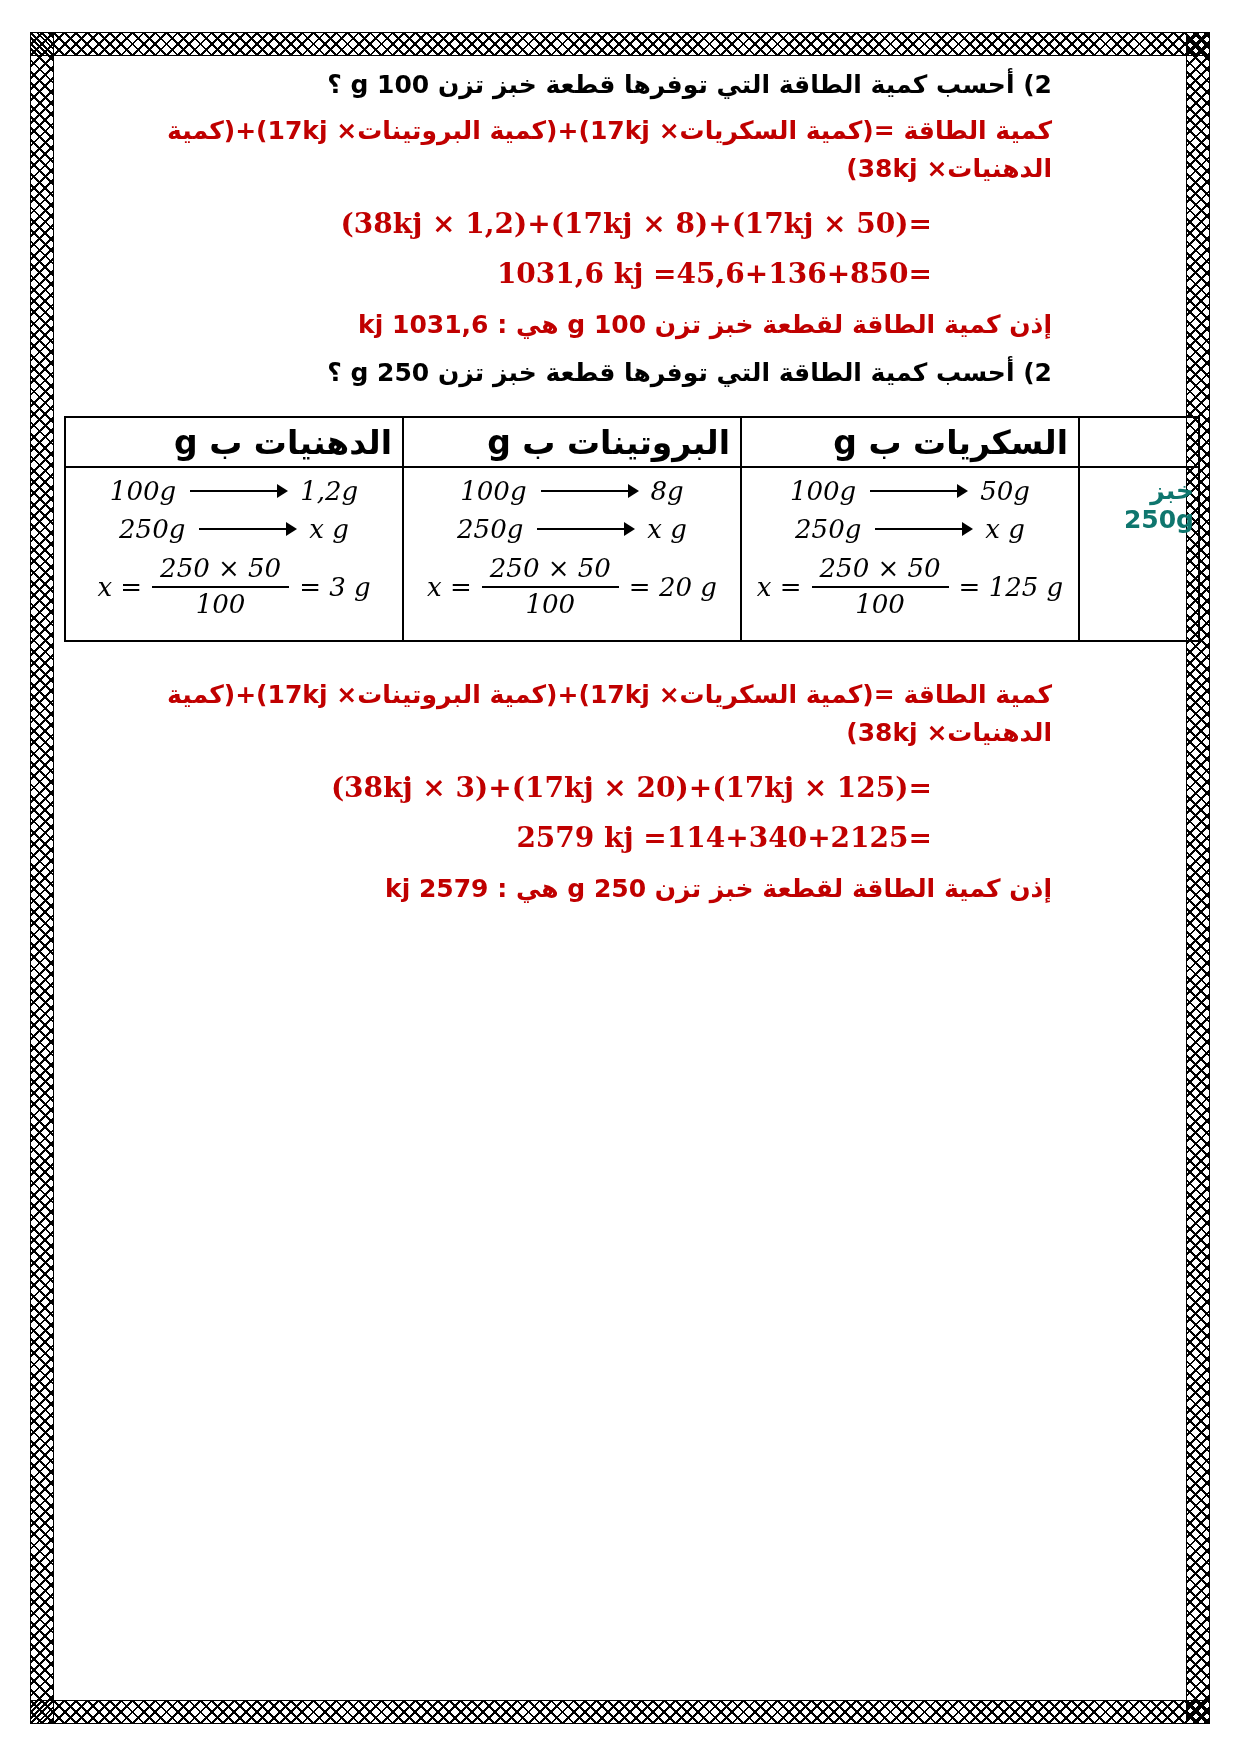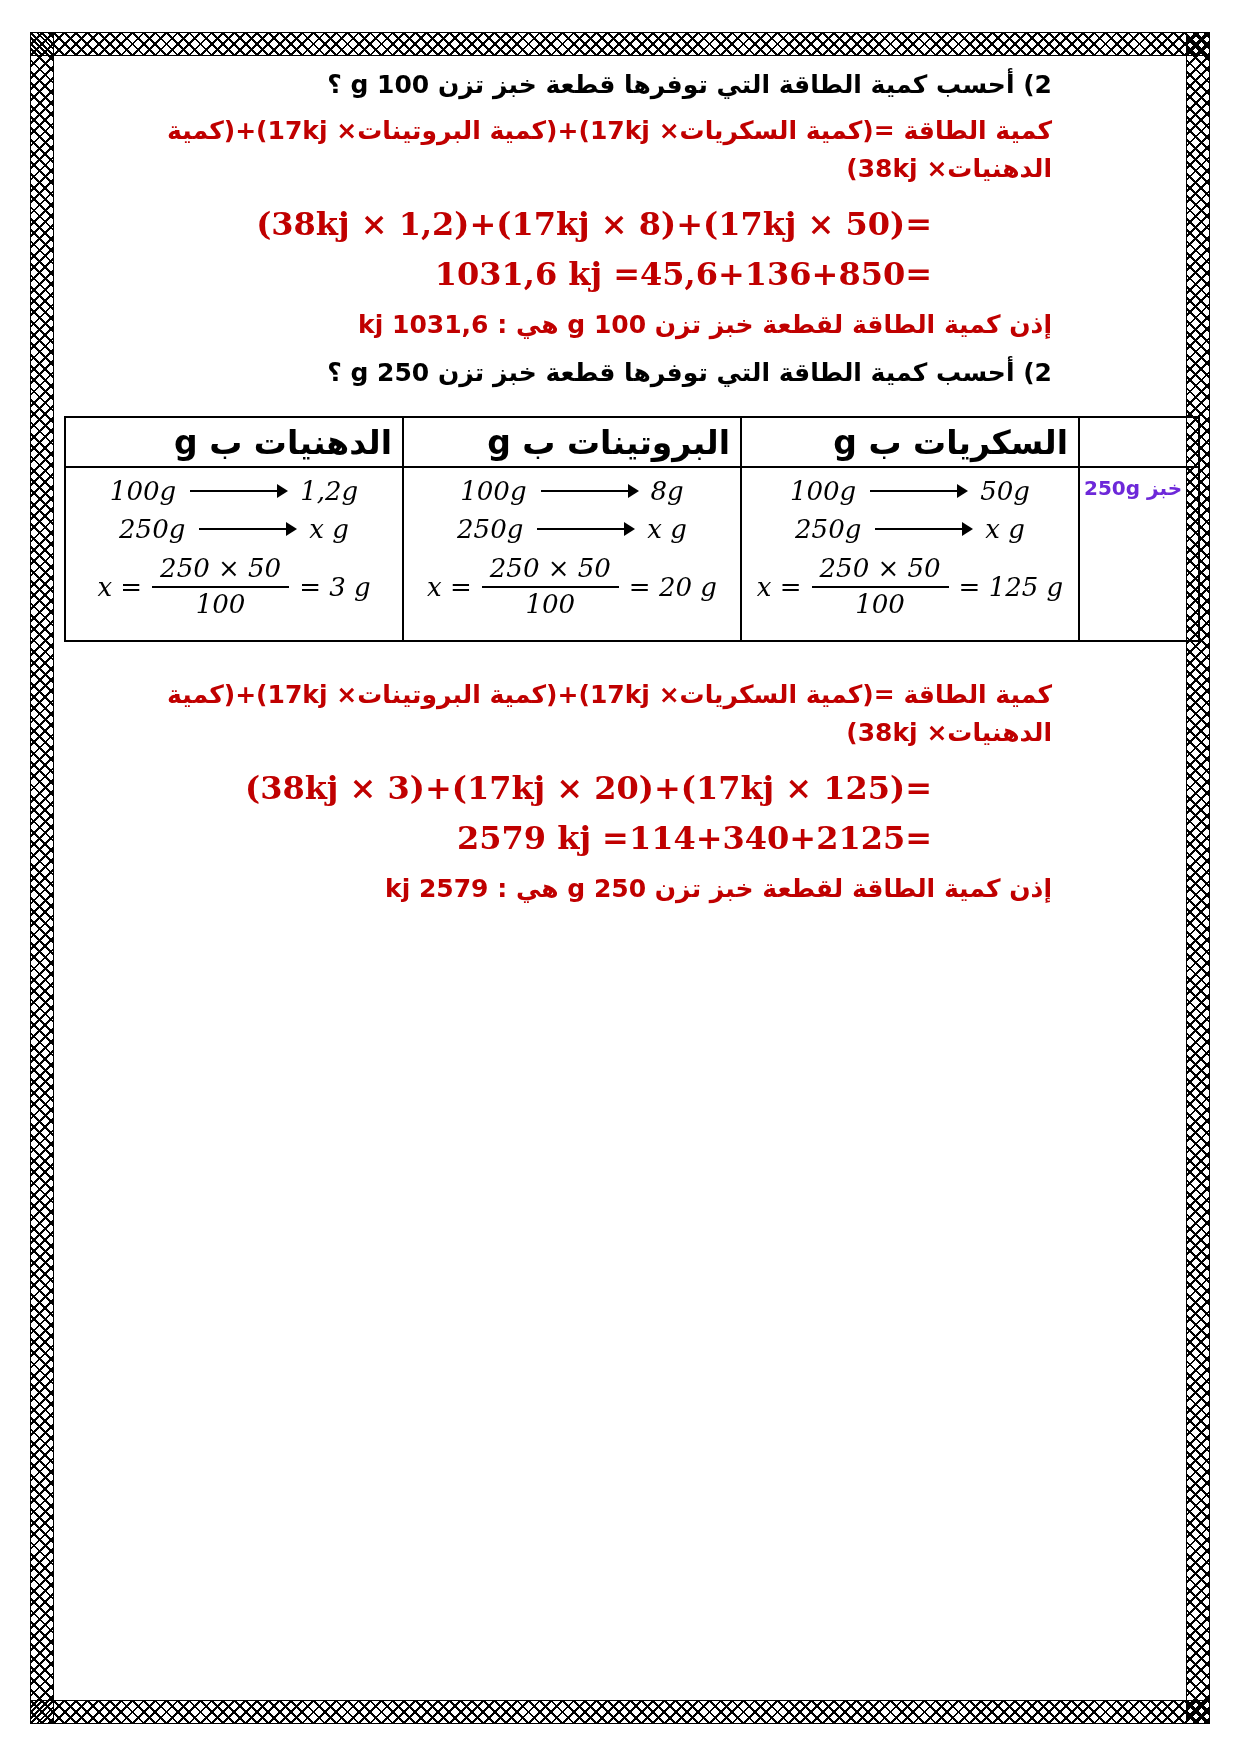--- a/index.html
+++ b/index.html
@@ -25,39 +25,39 @@
   .content { position:absolute; top:66px; left:64px; width:1050px; }
 
   p { margin:0; }
   .ar   { direction:rtl; text-align:right; font-weight:bold; font-size:25px; line-height:38px; color:#000; }
   .red  { color:#C00000; }
   .qline   { padding-left:0; padding-right:62px; margin-bottom:8px; }
   .formula { padding-right:62px; margin-bottom:16px; }
   .eq {
     direction:ltr; text-align:right; padding-right:182px;
     font-family:"DejaVu Serif", serif; font-weight:bold;
-    font-size:32px; line-height:40px; color:#C00000;
+    font-size:28px; line-height:40px; color:#C00000;
   }
   .eq.sub { margin-bottom:10px; }
   .eq.sum { margin-bottom:12px; }
   .concl  { padding-right:62px; margin-bottom:10px; }
   .q2     { margin-bottom:24px; }
 
   
   table.calc {
     direction:rtl; border-collapse:collapse; table-layout:fixed;
     width:1046px; margin:0 0 34px 0;
   }
   table.calc td { border:2px solid #000; }
   tr.hdr td {
     height:44px; font-weight:bold; font-size:33px;
     text-align:right; padding:2px 10px; color:#000;
   }
-  td.bread-td { text-align:left; vertical-align:top; padding-top:10px;
-                font-weight:bold; font-size:20px; color:#6d28d9; }
+  td.bread-td { text-align:right; vertical-align:top; padding-top:10px;
+                font-weight:bold; font-size:25px; color:#0f766e; }
   tr.bd td { height:156px; vertical-align:top; padding:8px 4px; }
 
   .colblock {
     direction:ltr; display:flex; flex-direction:column;
     align-items:center; gap:8px;
     font-family:"DejaVu Serif", serif; font-style:italic;
     font-size:26px; color:#000;justify-content:flex-end;
   }
   .maprow { display:flex; align-items:center; gap:14px; }
   .arrow  { position:relative; width:96px; height:2px; background:#000; flex:0 0 auto; }

